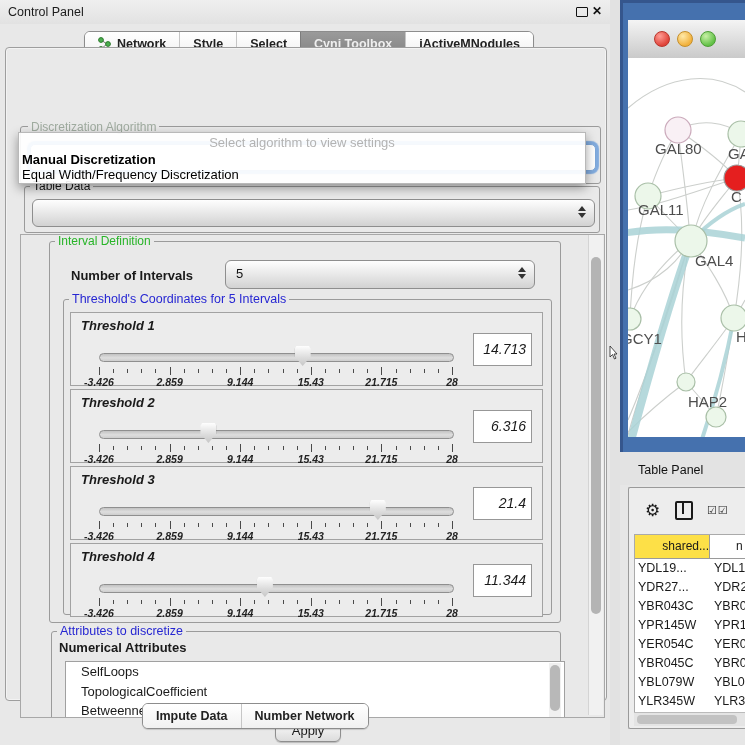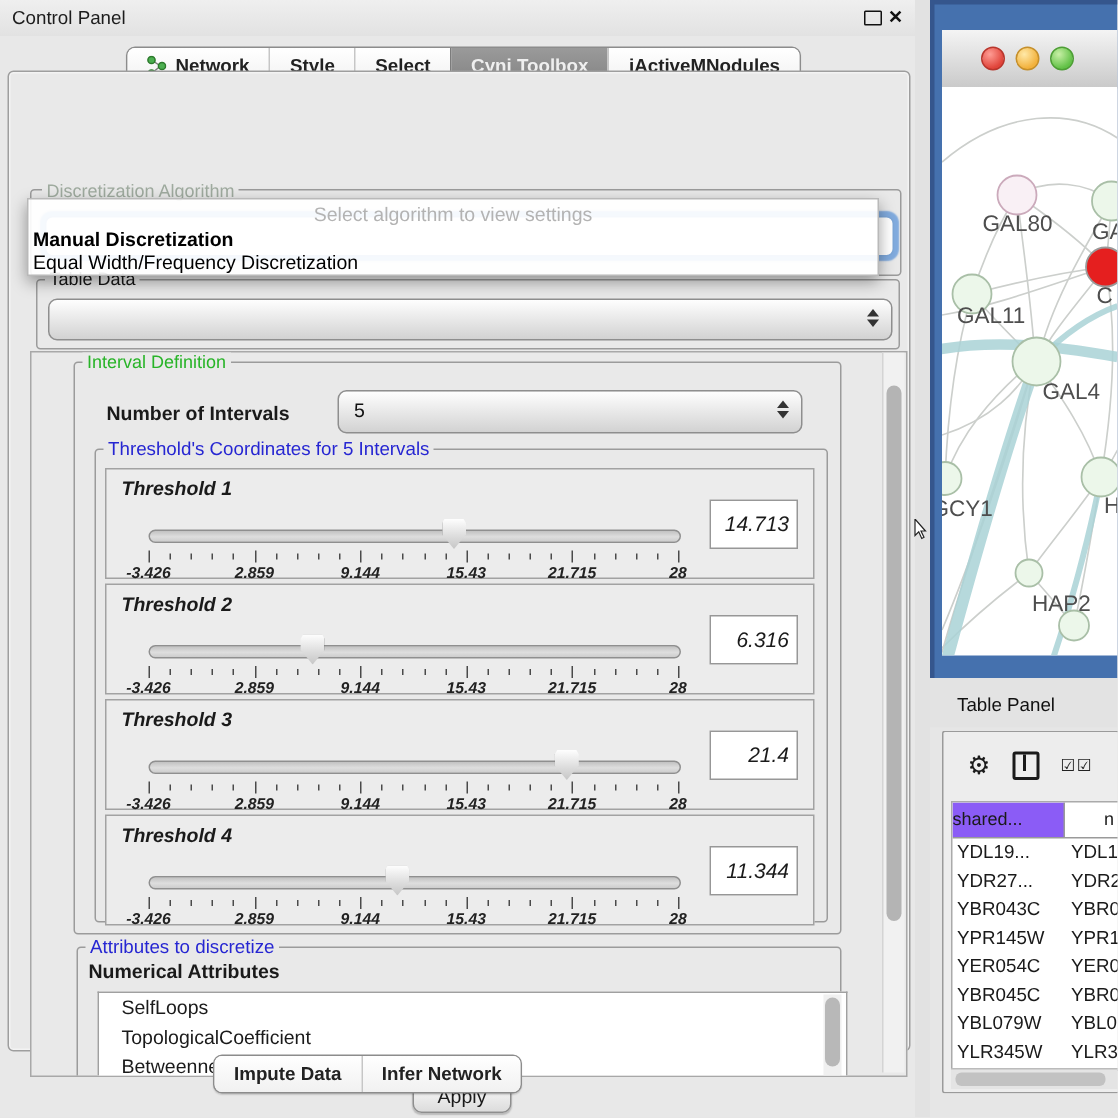--- a/index.html
+++ b/index.html
@@ -119,21 +119,21 @@
   #tp-bar{left:620px;top:452px;width:125px;height:33px;background:#e3e3e3;}
   #tp-title{left:18px;top:11px;font-size:12.5px;color:#111;}
   #tp-window{left:628px;top:487px;width:117px;height:240px;background:#ededed;border:1px solid #9a9a9a;border-right:none;border-radius:2px;}
   #tp-toolbar{left:0;top:0;width:117px;height:44px;}
   #gear-ico{left:16px;top:12px;font-size:17px;color:#1a1a1a;}
   #cols-ico{left:46px;top:13px;width:14px;height:15px;border:2px solid #1a1a1a;border-radius:2px;}
   #cols-ico i{position:absolute;left:5px;top:0;width:2px;height:11px;background:#1a1a1a;}
   #checks-ico{left:78px;top:16px;font-size:11px;letter-spacing:1px;color:#222;}
   #tp-table{left:5px;top:46px;width:112px;height:178px;background:#fff;border:1px solid #aaa;border-right:none;overflow:hidden;}
   #tp-head{display:flex;height:23px;border-bottom:1px solid #9a9a9a;font-size:12px;}
-  #tp-head .h1{width:74px;background:#8b5cf6;border-right:1px solid #9a9a9a;text-align:left;line-height:23px;}
+  #tp-head .h1{width:74px;background:#fde047;border-right:1px solid #9a9a9a;text-align:right;line-height:23px;}
   #tp-head .h2{flex:1;line-height:23px;padding-left:26px;white-space:nowrap;overflow:hidden;}
   #tp-rows{height:152px;overflow:hidden;font-size:12.5px;}
   .tp-row{display:flex;height:19px;line-height:19px;white-space:nowrap;}
   .tp-row .c1{width:76px;padding-left:3px;overflow:hidden;}
   .tp-row .c2{flex:1;overflow:hidden;}
   #tp-hscroll{left:5px;top:224px;width:112px;height:13px;background:#e4e4e4;border-top:1px solid #bbb;}
   #tp-hscroll .thumb{position:absolute;left:3px;top:2px;width:100px;height:9px;border-radius:4px;background:#c2c2c2;}
 </style>
 </head>
 <body>
@@ -404,21 +404,21 @@
     </div>
 
     <div id="apply-btn" class="abs">Apply</div>
   </div>
 
   <div id="bottom-tabs" class="abs seg">
     <div class="tab">
         <span>Impute Data</span>
       </div>
     <div class="tab">
-        <span>Infer Network</span>
+        <span>Number Network</span>
       </div>
   </div>
 </div>
 
 <div id="divider" class="abs"></div>
 <svg id="cursor" class="abs" width="9" height="14" viewBox="0 0 9 14">
   <polygon points="1,0 1,11 3.5,8.5 5.5,13 7,12.2 5,8 8,8" fill="#fff" stroke="#222" stroke-width="0.8"></polygon>
 </svg>
 
 <div id="netwin" class="abs">

